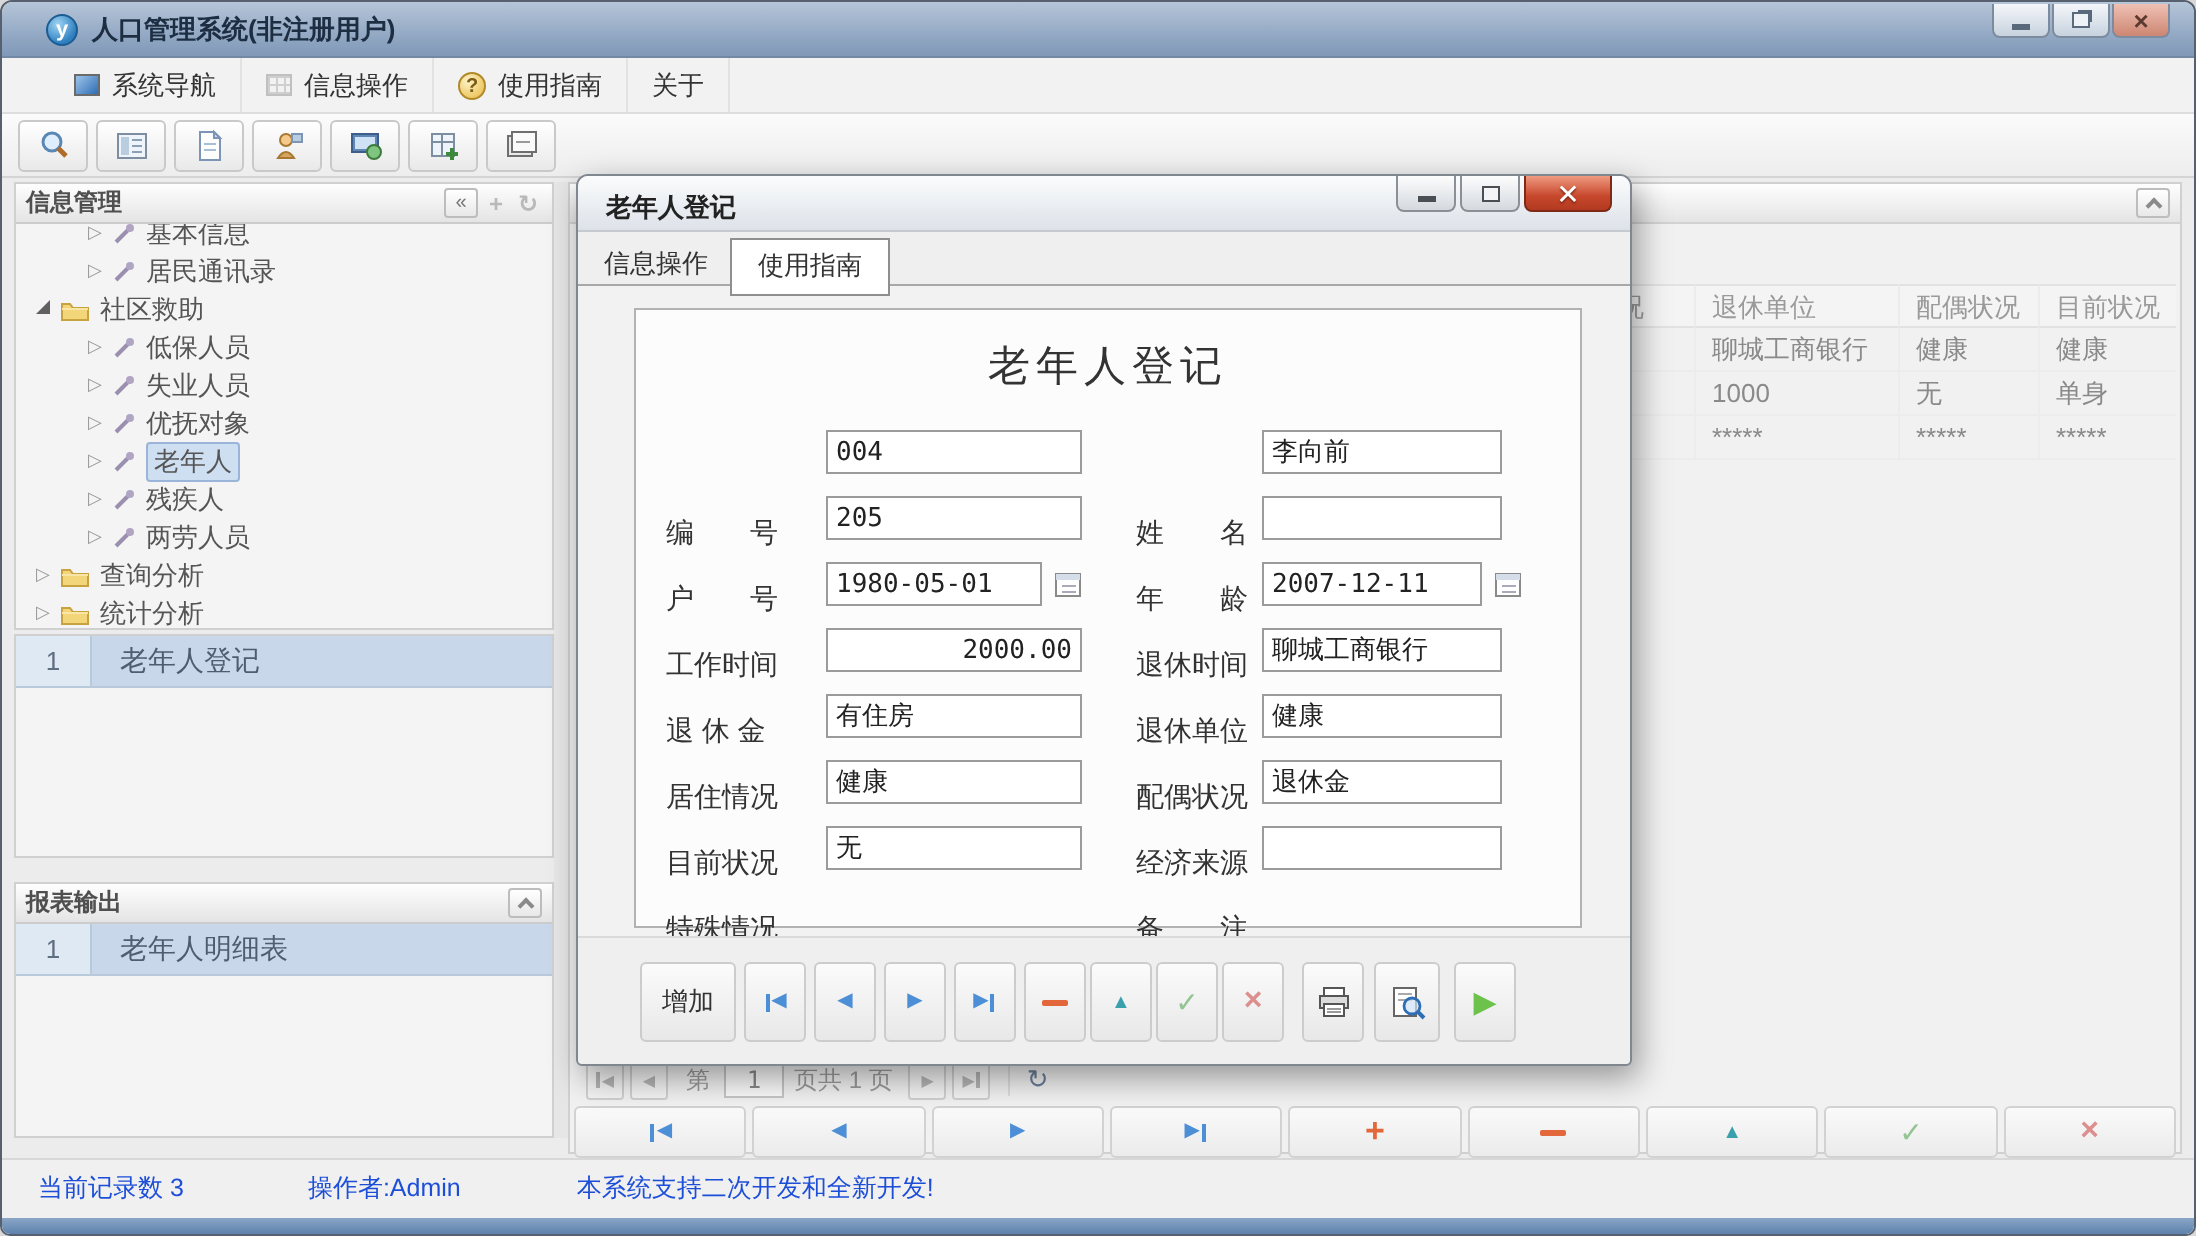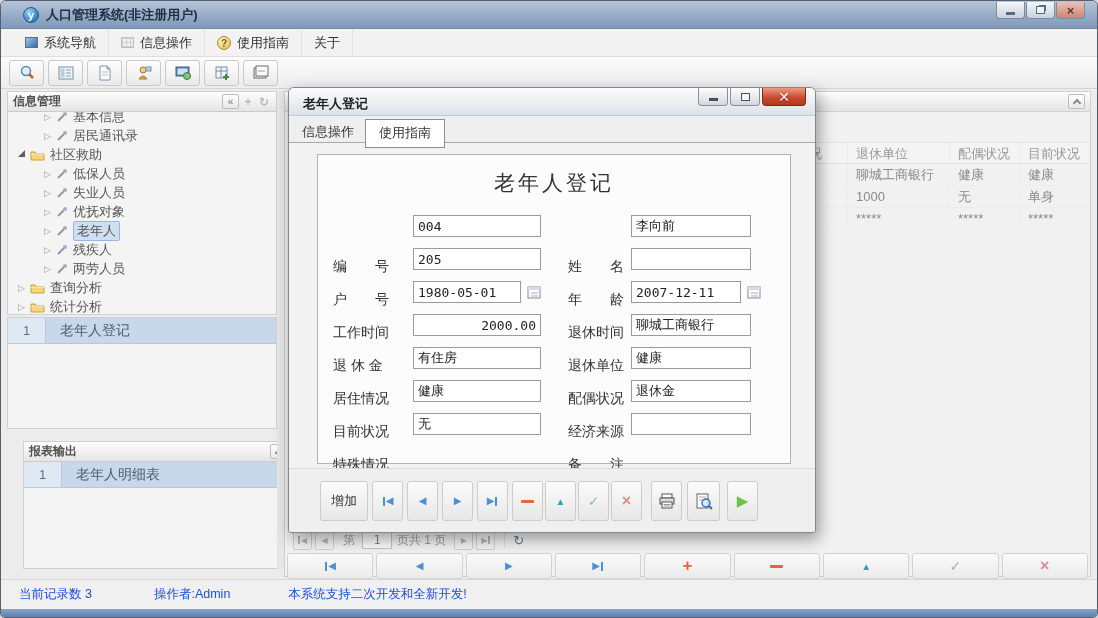--- a/index.html
+++ b/index.html
@@ -21,21 +21,21 @@
   .wbtn { width:29px; height:17px; border:1px solid #7d8countdown; border:1px solid #7d8b9e; border-top:none;
           background:linear-gradient(#f4f7fa,#c7d2de); border-radius:0 0 4px 4px;
           display:flex; align-items:center; justify-content:center; margin-left:1px; cursor:default; }
   .wbtn .bar { width:9px; height:3px; background:#5a6a7c; margin-top:6px; }
   .wbtn .rest { width:9px; height:8px; border:1px solid #5a6a7c; background:#eef2f6; box-shadow:2px -2px 0 -1px #5a6a7c; }
   .wbtn.close { background:linear-gradient(#eec0b4,#cd8672); }
   .wbtn.close .x { color:#5c3a30; font-weight:bold; font-size:13px; line-height:13px; }
 
   
   .menubar { position:absolute; top:28px; left:0; right:0; height:28px; background:#f2f2f2;
-             border-bottom:1px solid #dddddd; display:flex; align-items:stretch; padding-left:12px; }
+             border-bottom:1px solid #dddddd; display:flex; align-items:stretch; padding-left:24px; }
   .menu-item { display:flex; align-items:center; padding:0 12px; font-size:13px; color:#333;
                border-right:1px solid #e2e2e2; cursor:default; }
   .mi-ico { margin-right:6px; display:inline-block; }
   .ico-navsq { width:13px; height:11px; background:linear-gradient(135deg,#9cc4ea,#2f6db4); border:1px solid #6b6b6b; }
   .ico-grid { width:13px; height:11px;
         background:linear-gradient(#cfcfcf 1px,transparent 1px),linear-gradient(90deg,#cfcfcf 1px,transparent 1px);
         background-size:4px 4px; border:1px solid #c0c0c0; }
   .ico-help { width:14px; height:14px; border-radius:50%; background:radial-gradient(circle at 35% 30%,#fdf2c9,#e8b93f);
               border:1px solid #b08a2a; color:#7a5c12; font-size:10px; font-weight:bold; text-align:center; line-height:13px; }
 
@@ -64,21 +64,21 @@
   .tree { height:202px; overflow:hidden; padding-top:2px; }
   .trow { height:19px; display:flex; align-items:center; font-size:13px; color:#555; white-space:nowrap; }
   .trow.clip { margin-top:-7px; }
   .ind1 { padding-left:10px; } .ind2 { padding-left:36px; }
   .arr { width:12px; font-size:9px; color:#9a9a9a; flex:0 0 12px; }
   .arr-exp { width:0; height:0; border-bottom:7px solid #606060; border-left:7px solid transparent; margin:0 5px 2px 0; }
   .t-ico { margin-right:5px; display:inline-block; }
   .sel-label { background:#cfdff2; border:1px solid #9ab5d9; border-radius:2px; padding:0 3px; }
 
   .panel-iw { top:228px; height:112px; }
-  .panel-ro { top:352px; height:128px;margin-left:16px; }
+  .panel-ro { top:352px; height:128px; }
   .list-item { height:26px; background:#c8d8ea; display:flex; align-items:stretch; border-bottom:1px solid #b9c9dc; }
   .li-num { width:38px; background:#dfe9f4; border-right:1px solid #b9c9dc; color:#5f6f82;
             font-size:13px; display:flex; align-items:center; justify-content:center; }
   .li-label { font-size:14px; color:#4e5e70; display:flex; align-items:center; padding-left:14px; }
 
   .splitter { position:absolute; left:276px; top:2px; width:7px; height:478px; background:#e6e6e6; }
 
   
   .rpanel { position:absolute; left:283px; top:2px; width:807px; height:486px;
             border:1px solid #d0d0d0; background:#f1f1f1; }

